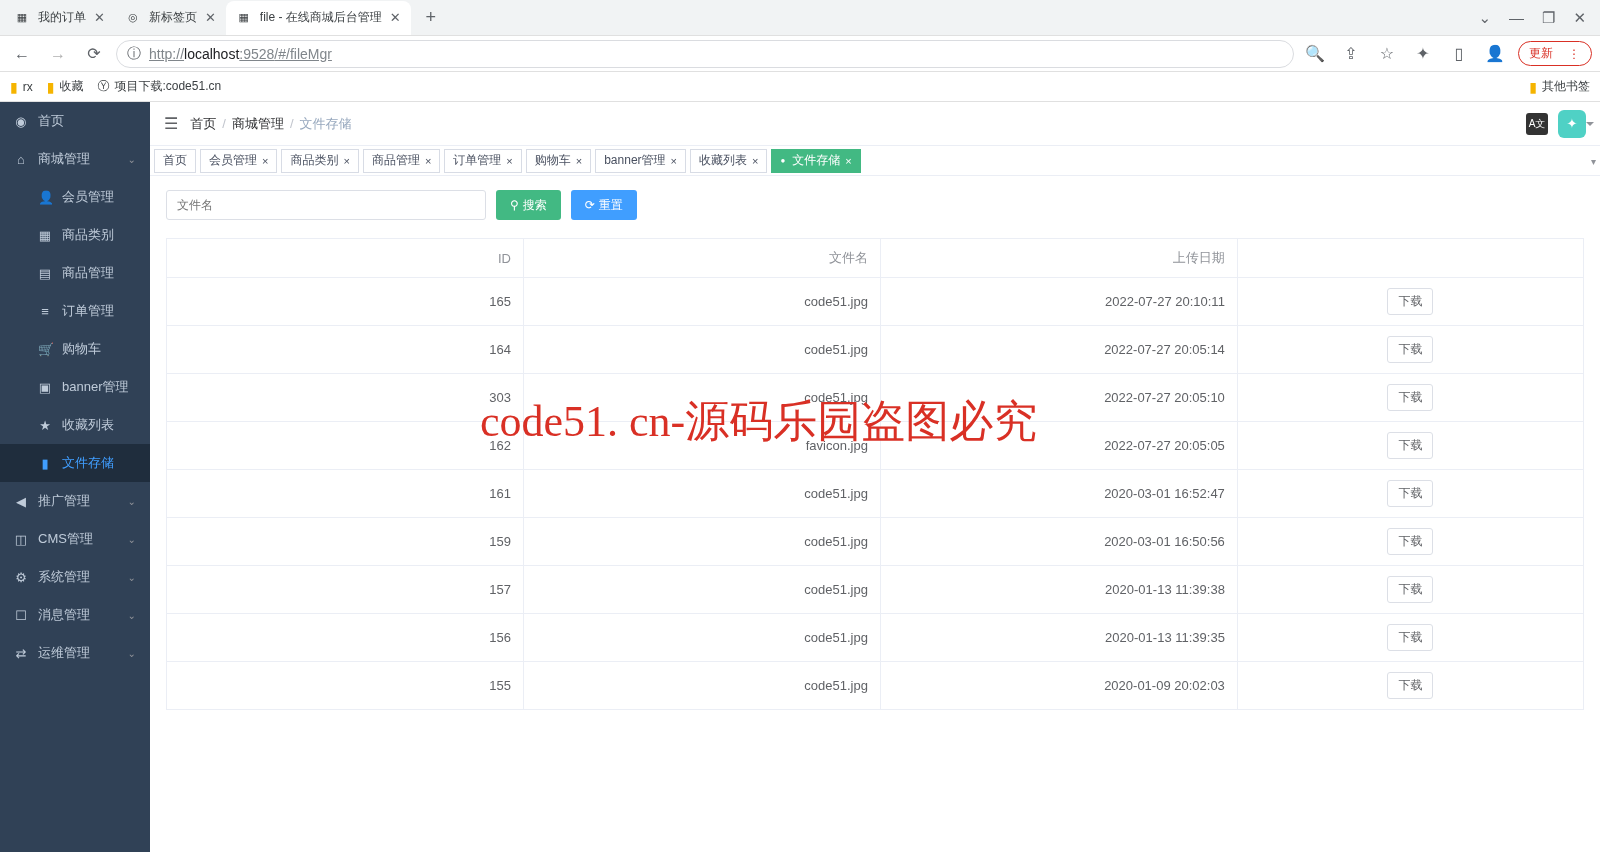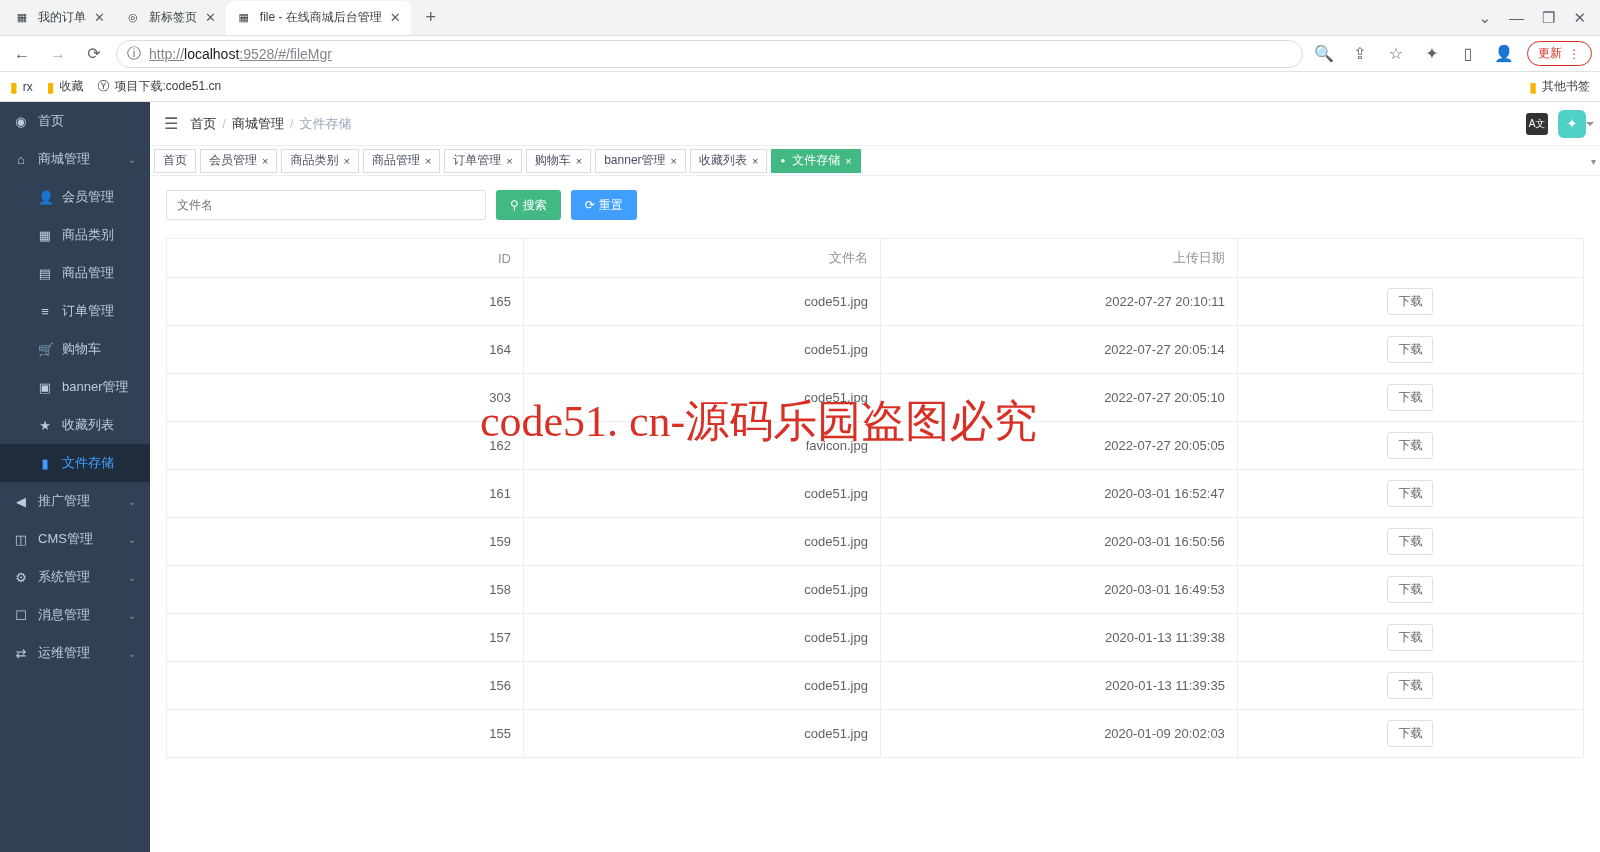--- a/index.html
+++ b/index.html
@@ -16,21 +16,21 @@
 .new-tab-btn { width: 28px; height: 28px; display: flex; align-items: center; justify-content: center; font-size: 18px; color: #5f6368; border-radius: 50%; margin-left: 6px; }
 .window-controls { margin-left: auto; display: flex; align-items: center; gap: 18px; padding-right: 10px; color: #5f6368; font-size: 15px; }
 
 .addr-row { display: flex; align-items: center; height: 36px; padding: 0 8px; gap: 8px; background: #fff; border-bottom: 1px solid #e0e0e0; }
 .nav-btn { width: 28px; height: 28px; display: flex; align-items: center; justify-content: center; color: #5f6368; font-size: 16px; border-radius: 50%; }
 .addr-bar { flex: 1; display: flex; align-items: center; height: 28px; border: 1px solid #dadce0; border-radius: 14px; padding: 0 10px; gap: 8px; font-size: 14px; color: #5f6368; }
 .addr-url { color: #202124; }
 .addr-dim { color: #80868b; text-decoration: underline; }
 .addr-actions { display: flex; gap: 10px; align-items: center; color: #5f6368; }
 .addr-actions .icon-btn { width: 26px; height: 26px; display: flex; align-items: center; justify-content: center; font-size: 16px; }
-.update-btn { display: flex; align-items: center; gap: 5px; border: 1px solid #d93025; border-radius: 14px; padding: 3px 10px; color: #d93025; font-size: 12px; }
+.update-btn { display: flex; align-items: center; gap: 14px; border: 1px solid #d93025; border-radius: 14px; padding: 3px 10px; color: #d93025; font-size: 12px; }
 .dot { width: 14px; display: inline-block; text-align: center; }
 
 .bookmark-row { display: flex; align-items: center; height: 30px; padding: 0 10px; gap: 14px; font-size: 12px; color: #3c4043; background: #fff; border-bottom: 1px solid #e0e0e0; }
 .bkm { display: flex; align-items: center; gap: 5px; }
 .folder-icon { color: #f5b400; font-size: 14px; }
 .bookmark-row .right { margin-left: auto; }
 
 
 .app { display: flex; height: calc(852px - 36px - 36px - 30px); }
 .sidebar { width: 150px; background: #304156; color: #bfcbd9; display: flex; flex-direction: column; font-size: 13px; overflow-y: auto; }
@@ -324,26 +324,20 @@
               <td>2020-03-01 16:52:47</td>
               <td class="op"><button class="dl-btn">下载</button></td>
             </tr>
             <tr>
               <td>159</td>
               <td>code51.jpg</td>
               <td>2020-03-01 16:50:56</td>
               <td class="op"><button class="dl-btn">下载</button></td>
             </tr>
             <tr>
-              <td>158</td>
-              <td>code51.jpg</td>
-              <td>2020-03-01 16:49:53</td>
-              <td class="op"><button class="dl-btn">下载</button></td>
-            </tr>
-            <tr>
               <td>157</td>
               <td>code51.jpg</td>
               <td>2020-01-13 11:39:38</td>
               <td class="op"><button class="dl-btn">下载</button></td>
             </tr>
             <tr>
               <td>156</td>
               <td>code51.jpg</td>
               <td>2020-01-13 11:39:35</td>
               <td class="op"><button class="dl-btn">下载</button></td>

